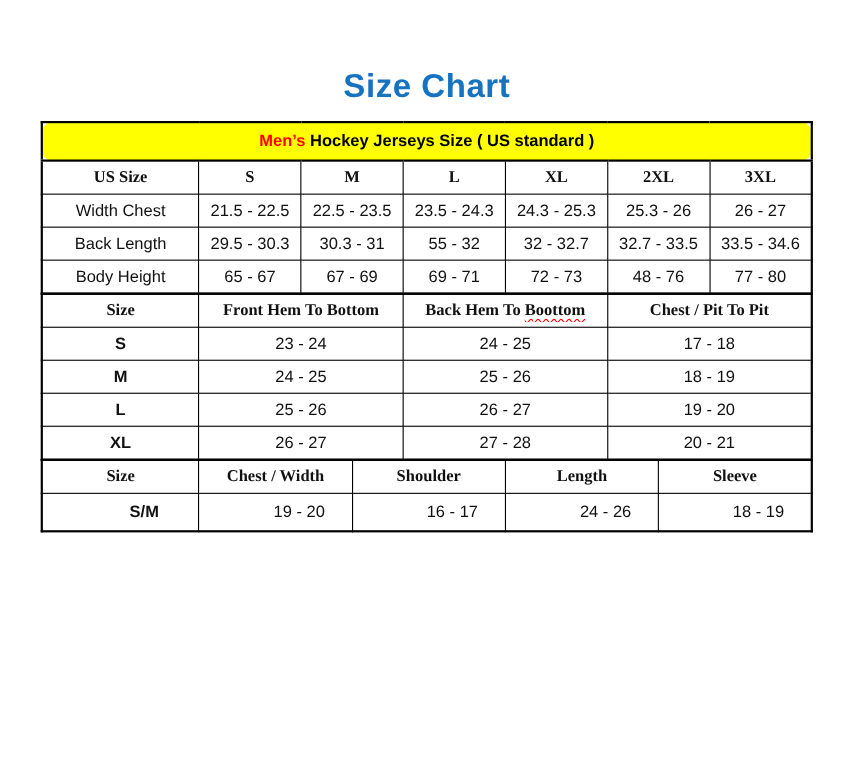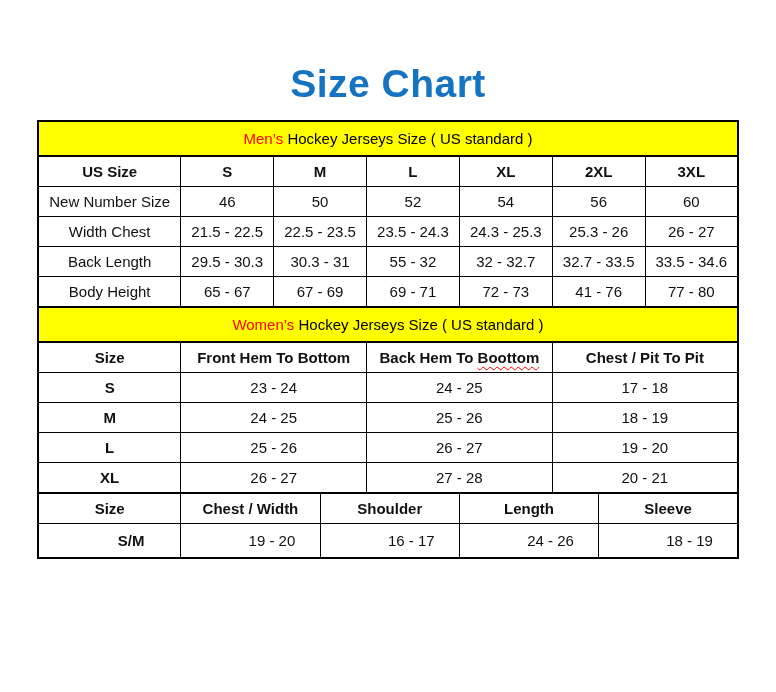--- a/index.html
+++ b/index.html
@@ -8,21 +8,21 @@
     background: #ffffff;
     width: 776px;
     height: 692px;
     font-family: "Liberation Sans", sans-serif;
     color: #111111;
     overflow: hidden;
   }
   .page-title {
     margin: 62px 0 14px 0;
     text-align: center;
-    font-size: 39px;
+    font-size: 30px;
     font-weight: bold;
     letter-spacing: 0.5px;
     color: var(--title-blue, #1673C2);
   }
   .tables-wrap {
     width: 702px;
     margin: 0 auto;
   }
   table.size-table {
     width: 100%;
@@ -41,30 +41,32 @@
     padding: 2px 3px;
     font-size: 15px;
     overflow: hidden;
     white-space: nowrap;
   }
   td.banner-cell {
     background: var(--banner-bg, #FFFF00);
     border-bottom: 2px solid var(--border-color, #000);
     height: 29px;
     font-size: 17px;
-    font-weight: normal;
+    font-weight: bold;
     color: #000000;
+    border-radius: 10px;
   }
   .banner-highlight {
     color: var(--highlight-red, #FF0000);
   }
   tr.header-row th {
     height: 25px;
     font-weight: bold;
     border-top: 2px solid var(--border-color, #000);
+    font-family: Liberation Serif, serif;
   }
   tr.data-row td {
     height: 25px;
     font-weight: normal;
   }
   .sec-womens td.row-label,
   .sec-youth td.row-label {
     font-weight: bold;
   }
   .sec-youth tr.data-row td {
@@ -104,29 +106,20 @@
           <tr class="header-row">
             <th>US Size</th>
             <th>S</th>
             <th>M</th>
             <th>L</th>
             <th>XL</th>
             <th>2XL</th>
             <th>3XL</th>
           </tr>
           <tr class="data-row">
-            <td class="row-label">New Number Size</td>
-            <td>46</td>
-            <td>50</td>
-            <td>52</td>
-            <td>54</td>
-            <td>56</td>
-            <td>60</td>
-          </tr>
-          <tr class="data-row">
             <td class="row-label">Width Chest</td>
             <td>21.5 - 22.5</td>
             <td>22.5 - 23.5</td>
             <td>23.5 - 24.3</td>
             <td>24.3 - 25.3</td>
             <td>25.3 - 26</td>
             <td>26 - 27</td>
           </tr>
           <tr class="data-row">
             <td class="row-label">Back Length</td>
@@ -136,36 +129,33 @@
             <td>32 - 32.7</td>
             <td>32.7 - 33.5</td>
             <td>33.5 - 34.6</td>
           </tr>
           <tr class="data-row">
             <td class="row-label">Body Height</td>
             <td>65 - 67</td>
             <td>67 - 69</td>
             <td>69 - 71</td>
             <td>72 - 73</td>
-            <td>41 - 76</td>
+            <td>48 - 76</td>
             <td>77 - 80</td>
           </tr>
         </tbody>
       </table>
       <table class="size-table sec-womens">
         <colgroup>
           <col style="width: 20.4%;">
           <col style="width: 26.5333%;">
           <col style="width: 26.5333%;">
           <col style="width: 26.5333%;">
         </colgroup>
         <tbody>
-          <tr class="banner-row">
-            <td colspan="4" class="banner-cell"><span class="banner-highlight">Women’s</span> <span>Hockey Jerseys Size ( US standard )</span></td>
-          </tr>
           <tr class="header-row">
             <th>Size</th>
             <th>Front Hem To Bottom</th>
             <th>Back Hem To <span class="wavy">Boottom</span></th>
             <th>Chest / Pit To Pit</th>
           </tr>
           <tr class="data-row">
             <td class="row-label">S</td>
             <td>23 - 24</td>
             <td>24 - 25</td>

